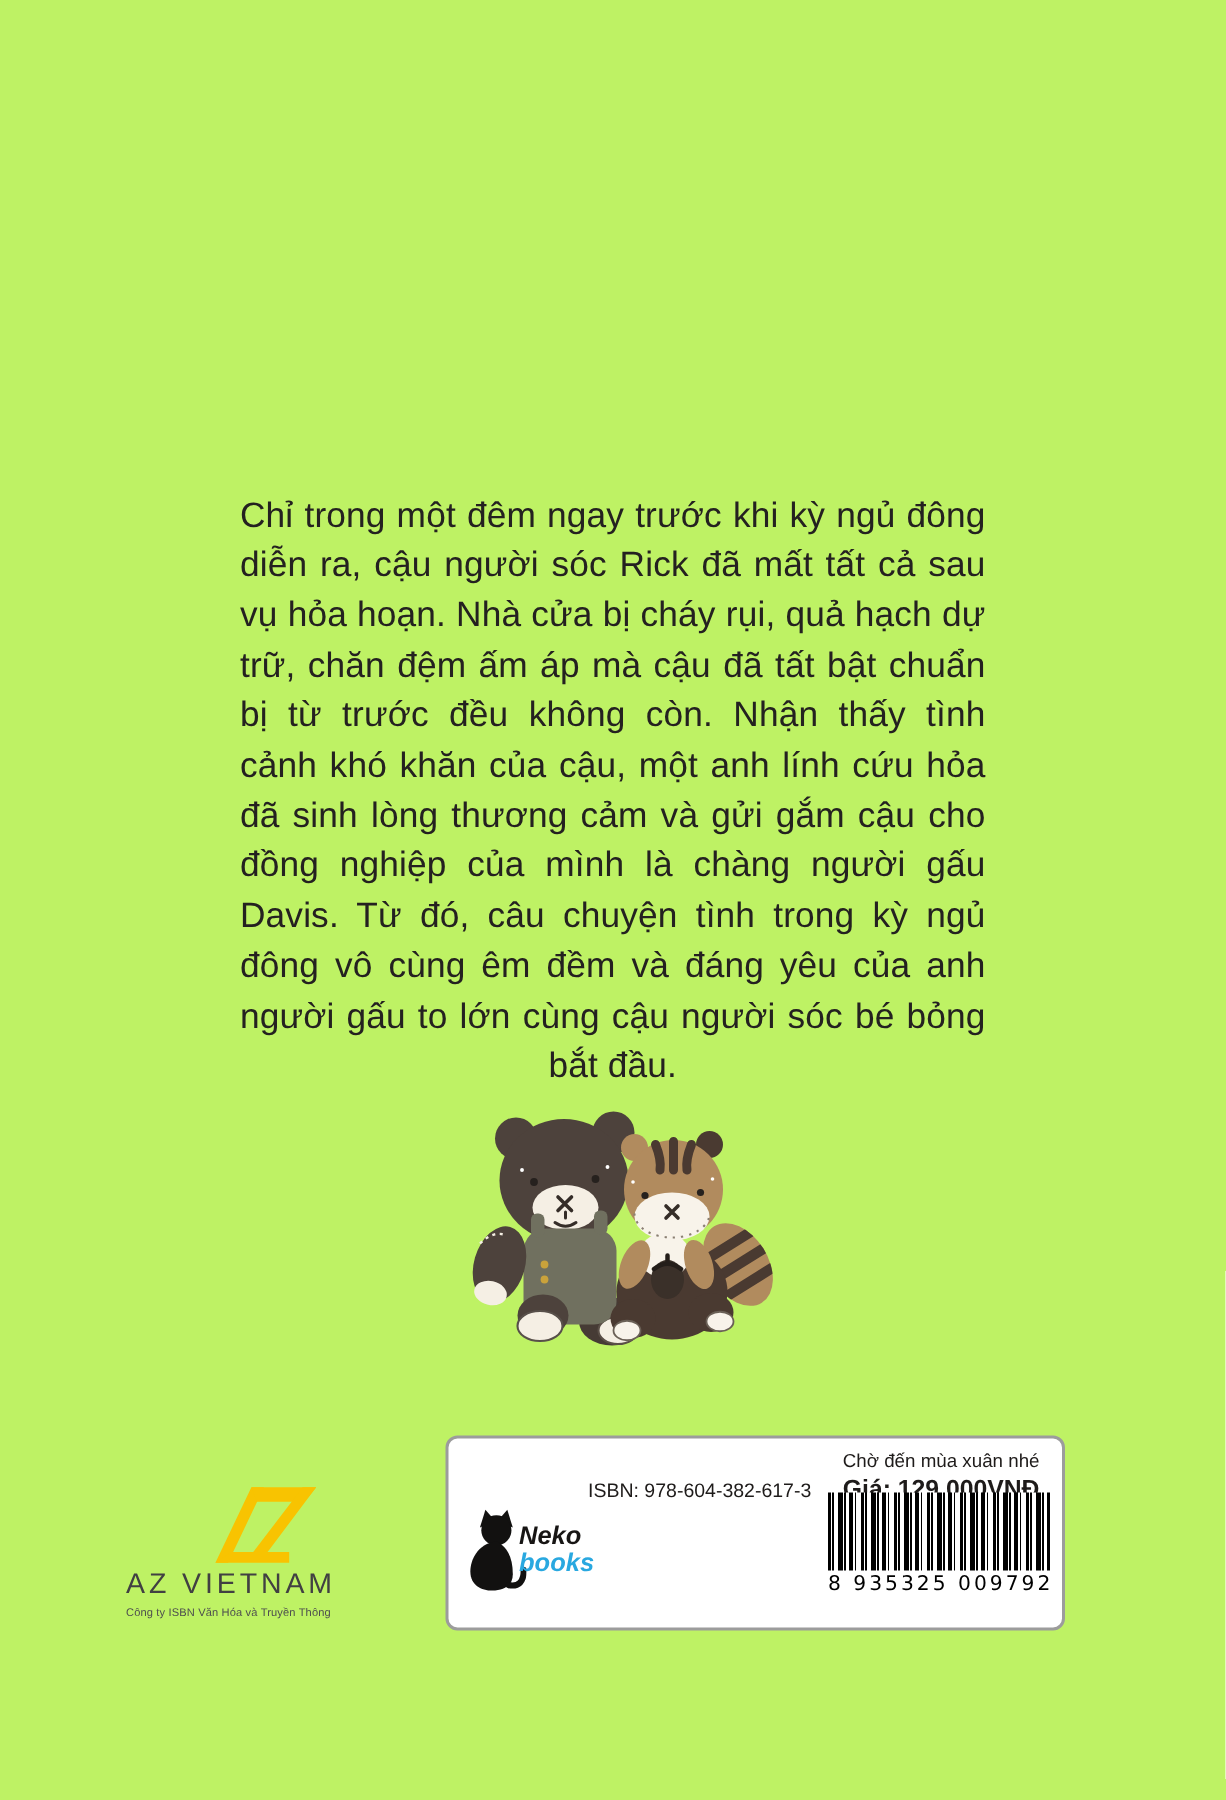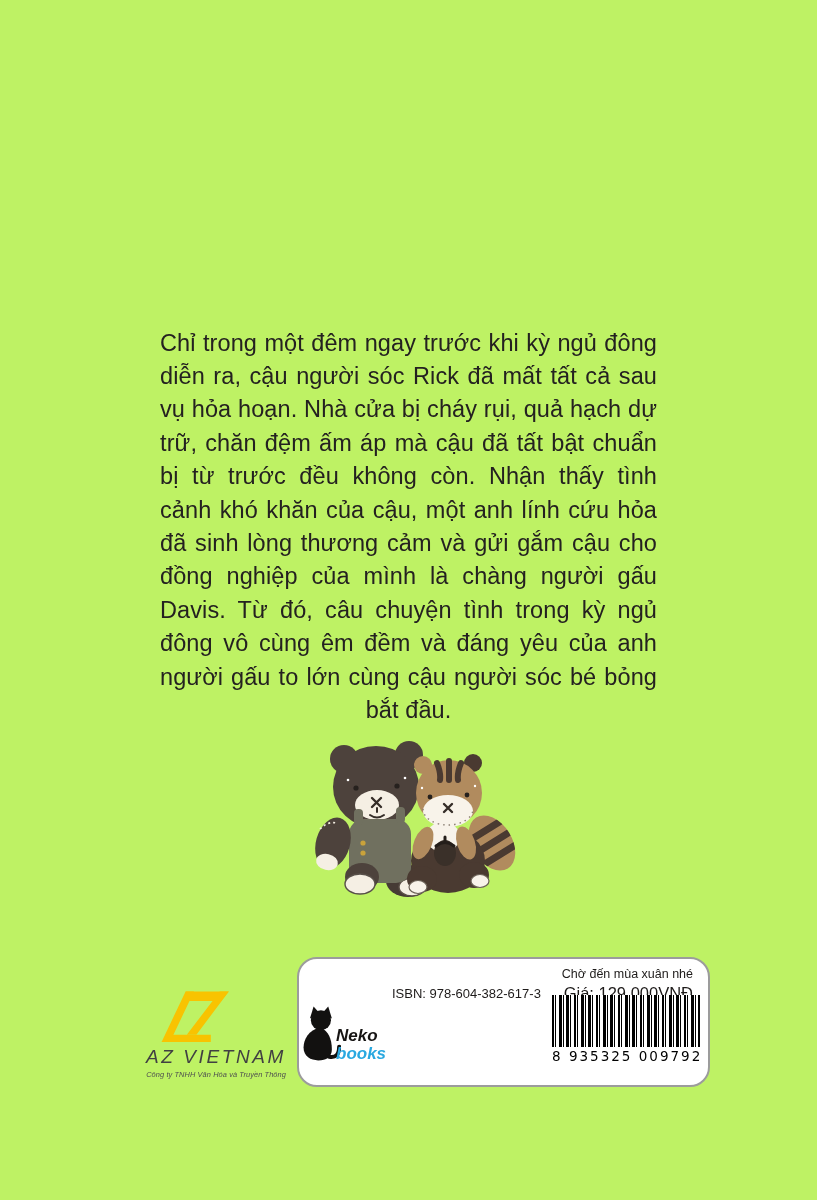--- a/index.html
+++ b/index.html
@@ -13,35 +13,35 @@
   .blurb {
     position:absolute; left:160px; top:303px; width:497px;
     font-size:23.5px; line-height:33.4px; letter-spacing:0.1px;
     text-align:justify; text-align-last:center; color:#242120;
   }
 
   
   .illustration { position:absolute; left:296px; top:731px; width:220px; height:175px; }
 
   
-  .publisher { position:absolute; left:102px; top:989px; width:184px; text-align:right;font-style:italic; }
+  .publisher { position:absolute; left:84px; top:989px; width:184px; text-align:left; }
   .publisher svg { display:block; margin:0 auto; }
   .publisher .name { margin-top:4px; font-size:19px; letter-spacing:2.6px; color:#414042; white-space:nowrap; }
   .publisher .subtitle { margin-top:2px; font-size:7.4px; color:#4d4d4f; letter-spacing:0.1px; white-space:nowrap; }
 
   
   .sales-box {
     position:absolute; left:297px; top:957px; width:413px; height:130px;
-    box-sizing:border-box; border:2px solid #9c9c9c; border-radius:20px; background:#fff;
+    box-sizing:border-box; border:2px solid #9c9c9c; border-radius:8px; background:#fff;
   }
   .tagline { position:absolute; top:8px; right:15px; font-size:12.5px; color:#1e1b1a; white-space:nowrap; }
-  .price   { position:absolute; top:25px; right:15px; font-size:16.5px; font-weight:normal; color:#1e1b1a; white-space:nowrap; }
+  .price   { position:absolute; top:25px; right:15px; font-size:16.5px; font-weight:bold; color:#1e1b1a; white-space:nowrap; }
   .isbn    { position:absolute; top:27px; left:93px; width:146px; text-align:center; font-size:13px; color:#1e1b1a; white-space:nowrap; }
 
-  .neko { position:absolute; left:0; top:44px; display:flex; align-items:flex-end; }
+  .neko { position:absolute; left:10px; top:44px; display:flex; align-items:center; }
   .neko-text { margin-left:-5px; line-height:1.05; font-style:italic; font-weight:bold; }
   .neko-text .n1 { font-size:17px; color:#171514; }
   .neko-text .n2 { font-size:17px; color:#29A8E0; }
 
   .barcode { position:absolute; top:36px; }
   .barcode .bars {
     height:52px; width:100%;
     background:repeating-linear-gradient(90deg,
       #000 0 2px, #fff 2px 3px,
       #000 3px 4px, #fff 4px 7px,
@@ -130,21 +130,21 @@
   <div class="publisher">
     <svg width="72" height="53" viewBox="0 0 120 88">
       <g fill="#F8C301">
         <polygon points="46,4 60,4 20,88 6,88"></polygon>
         <polygon points="46,4 118,4 105,20 52,20"></polygon>
         <polygon points="103,4 118,4 64,76 48,76"></polygon>
         <polygon points="24,76 88,76 88,88 6,88"></polygon>
       </g>
     </svg>
     <div class="name">AZ VIETNAM</div>
-    <div class="subtitle">Công ty TNHH Văn Hóa và Truyền Thông</div>
+    <div class="subtitle">Công ty ISBN Văn Hóa và Truyền Thông</div>
   </div>
 
   <div class="sales-box">
     <div class="tagline">Chờ đến mùa xuân nhé</div>
     <div class="price">Giá: 129.000VNĐ</div>
     <div class="isbn">ISBN: 978-604-382-617-3</div>
 
     <div class="neko">
       <svg width="42" height="60" viewBox="0 0 46 64">
         <path d="M12 16 L16 3 L23 11 Z" fill="#121110"></path>

